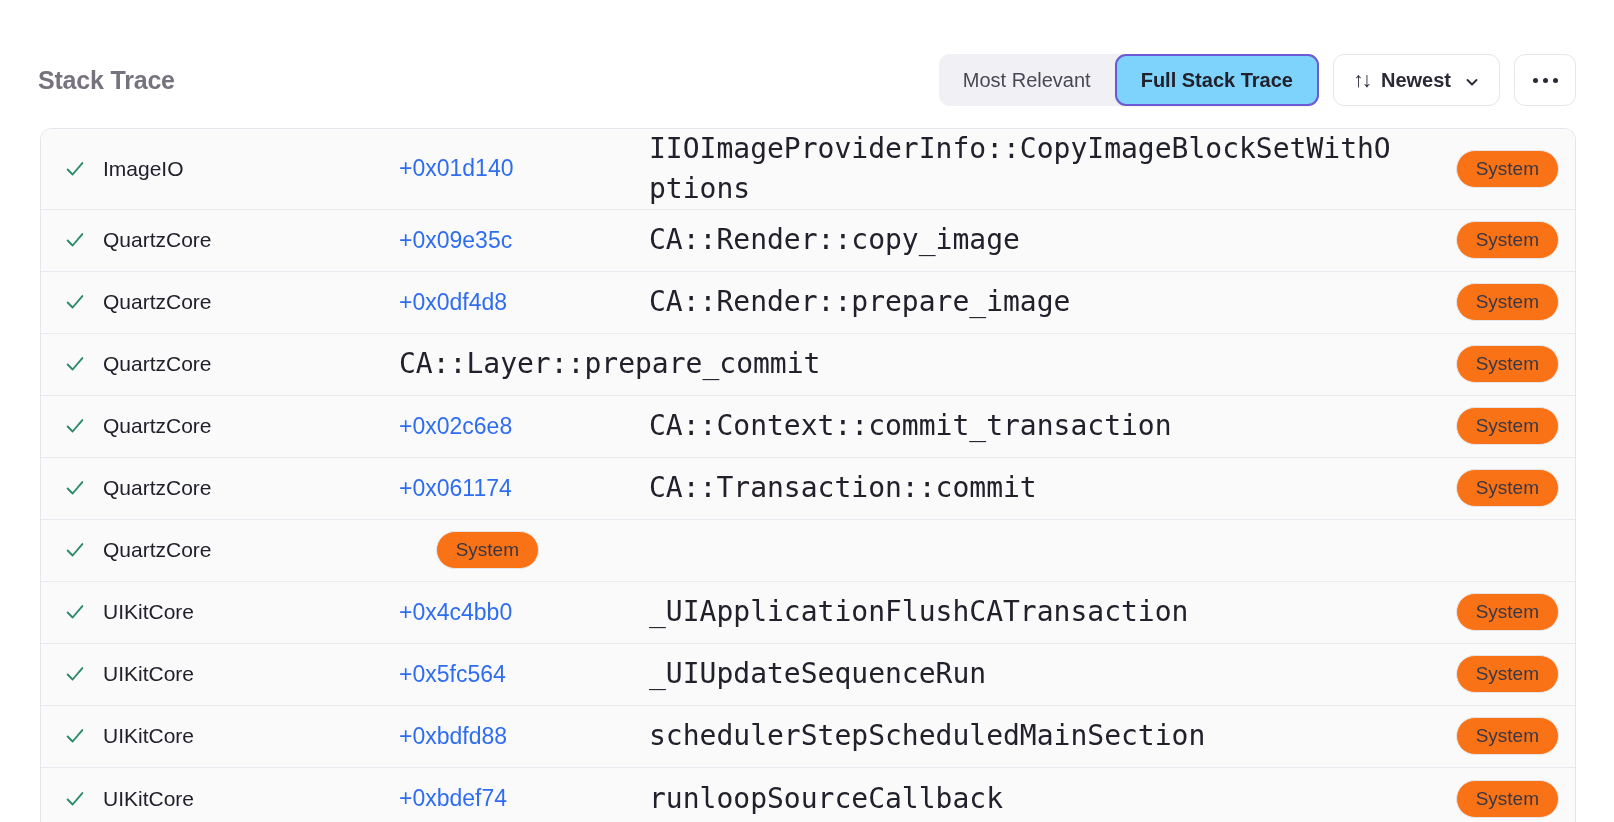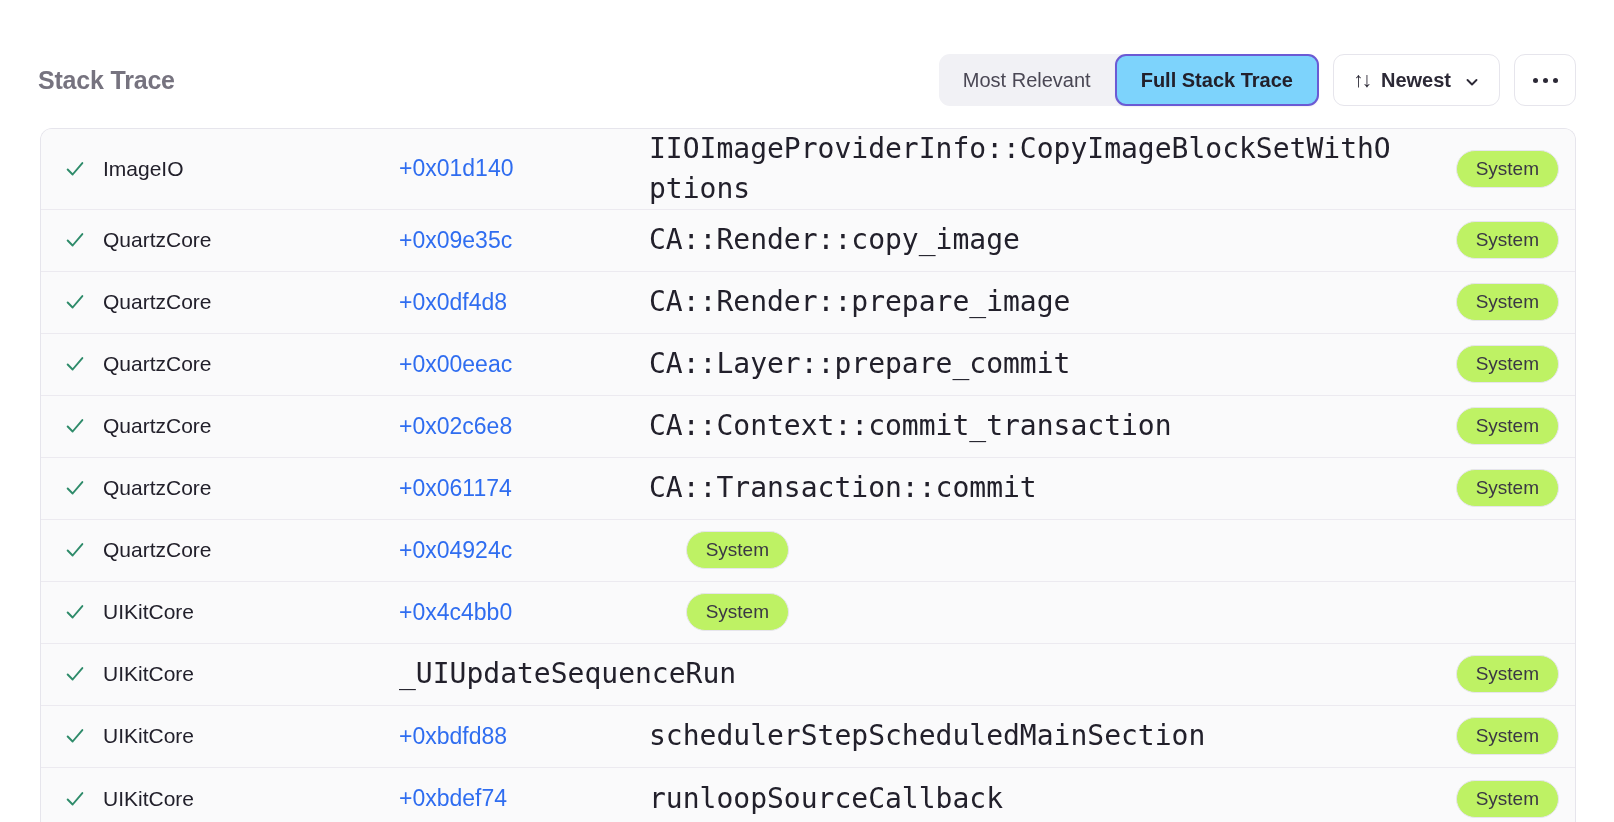--- a/index.html
+++ b/index.html
@@ -188,21 +188,21 @@
     align-items: center;
   }
   .badge {
     display: inline-flex;
     align-items: center;
     justify-content: center;
     height: 38px;
     padding: 0 19px;
     border: 1.5px solid #e6e5ec;
     border-radius: 19px;
-    background: #bef264;
+    background: #f97316;
     font-size: 19px;
     color: #3a3744;
     white-space: nowrap;
   }
 </style>
 </head>
 <body>
 
 <div class="panel">
 
@@ -275,21 +275,20 @@
           <span class="badge">System</span>
         </div>
       </div>
       <div class="trace-row">
         <div class="cell-check">
           <svg class="check-icon" viewBox="0 0 24 24" fill="none">
             <path d="M4 12.5 L9.4 18 L20 5.5" stroke="#2e8b6a" stroke-width="2.1" stroke-linecap="round" stroke-linejoin="round"></path>
           </svg>
         </div>
         <div class="cell-module">QuartzCore</div>
-        <div class="cell-offset">+0x00eeac</div>
         <div class="cell-func">CA::Layer::prepare_commit</div>
         <div class="cell-badge">
           <span class="badge">System</span>
         </div>
       </div>
       <div class="trace-row">
         <div class="cell-check">
           <svg class="check-icon" viewBox="0 0 24 24" fill="none">
             <path d="M4 12.5 L9.4 18 L20 5.5" stroke="#2e8b6a" stroke-width="2.1" stroke-linecap="round" stroke-linejoin="round"></path>
           </svg>
@@ -314,44 +313,45 @@
           <span class="badge">System</span>
         </div>
       </div>
       <div class="trace-row">
         <div class="cell-check">
           <svg class="check-icon" viewBox="0 0 24 24" fill="none">
             <path d="M4 12.5 L9.4 18 L20 5.5" stroke="#2e8b6a" stroke-width="2.1" stroke-linecap="round" stroke-linejoin="round"></path>
           </svg>
         </div>
         <div class="cell-module">QuartzCore</div>
-        <div class="cell-offset">+0x04924c</div>
         <div class="cell-badge">
           <span class="badge">System</span>
         </div>
       </div>
       <div class="trace-row">
         <div class="cell-check">
           <svg class="check-icon" viewBox="0 0 24 24" fill="none">
             <path d="M4 12.5 L9.4 18 L20 5.5" stroke="#2e8b6a" stroke-width="2.1" stroke-linecap="round" stroke-linejoin="round"></path>
           </svg>
         </div>
         <div class="cell-module">UIKitCore</div>
         <div class="cell-offset">+0x4c4bb0</div>
+        <div class="cell-func">_UIApplicationFlushCATransaction</div>
         <div class="cell-badge">
           <span class="badge">System</span>
         </div>
       </div>
       <div class="trace-row">
         <div class="cell-check">
           <svg class="check-icon" viewBox="0 0 24 24" fill="none">
             <path d="M4 12.5 L9.4 18 L20 5.5" stroke="#2e8b6a" stroke-width="2.1" stroke-linecap="round" stroke-linejoin="round"></path>
           </svg>
         </div>
         <div class="cell-module">UIKitCore</div>
+        <div class="cell-offset">+0x5fc564</div>
         <div class="cell-func">_UIUpdateSequenceRun</div>
         <div class="cell-badge">
           <span class="badge">System</span>
         </div>
       </div>
       <div class="trace-row">
         <div class="cell-check">
           <svg class="check-icon" viewBox="0 0 24 24" fill="none">
             <path d="M4 12.5 L9.4 18 L20 5.5" stroke="#2e8b6a" stroke-width="2.1" stroke-linecap="round" stroke-linejoin="round"></path>
           </svg>

